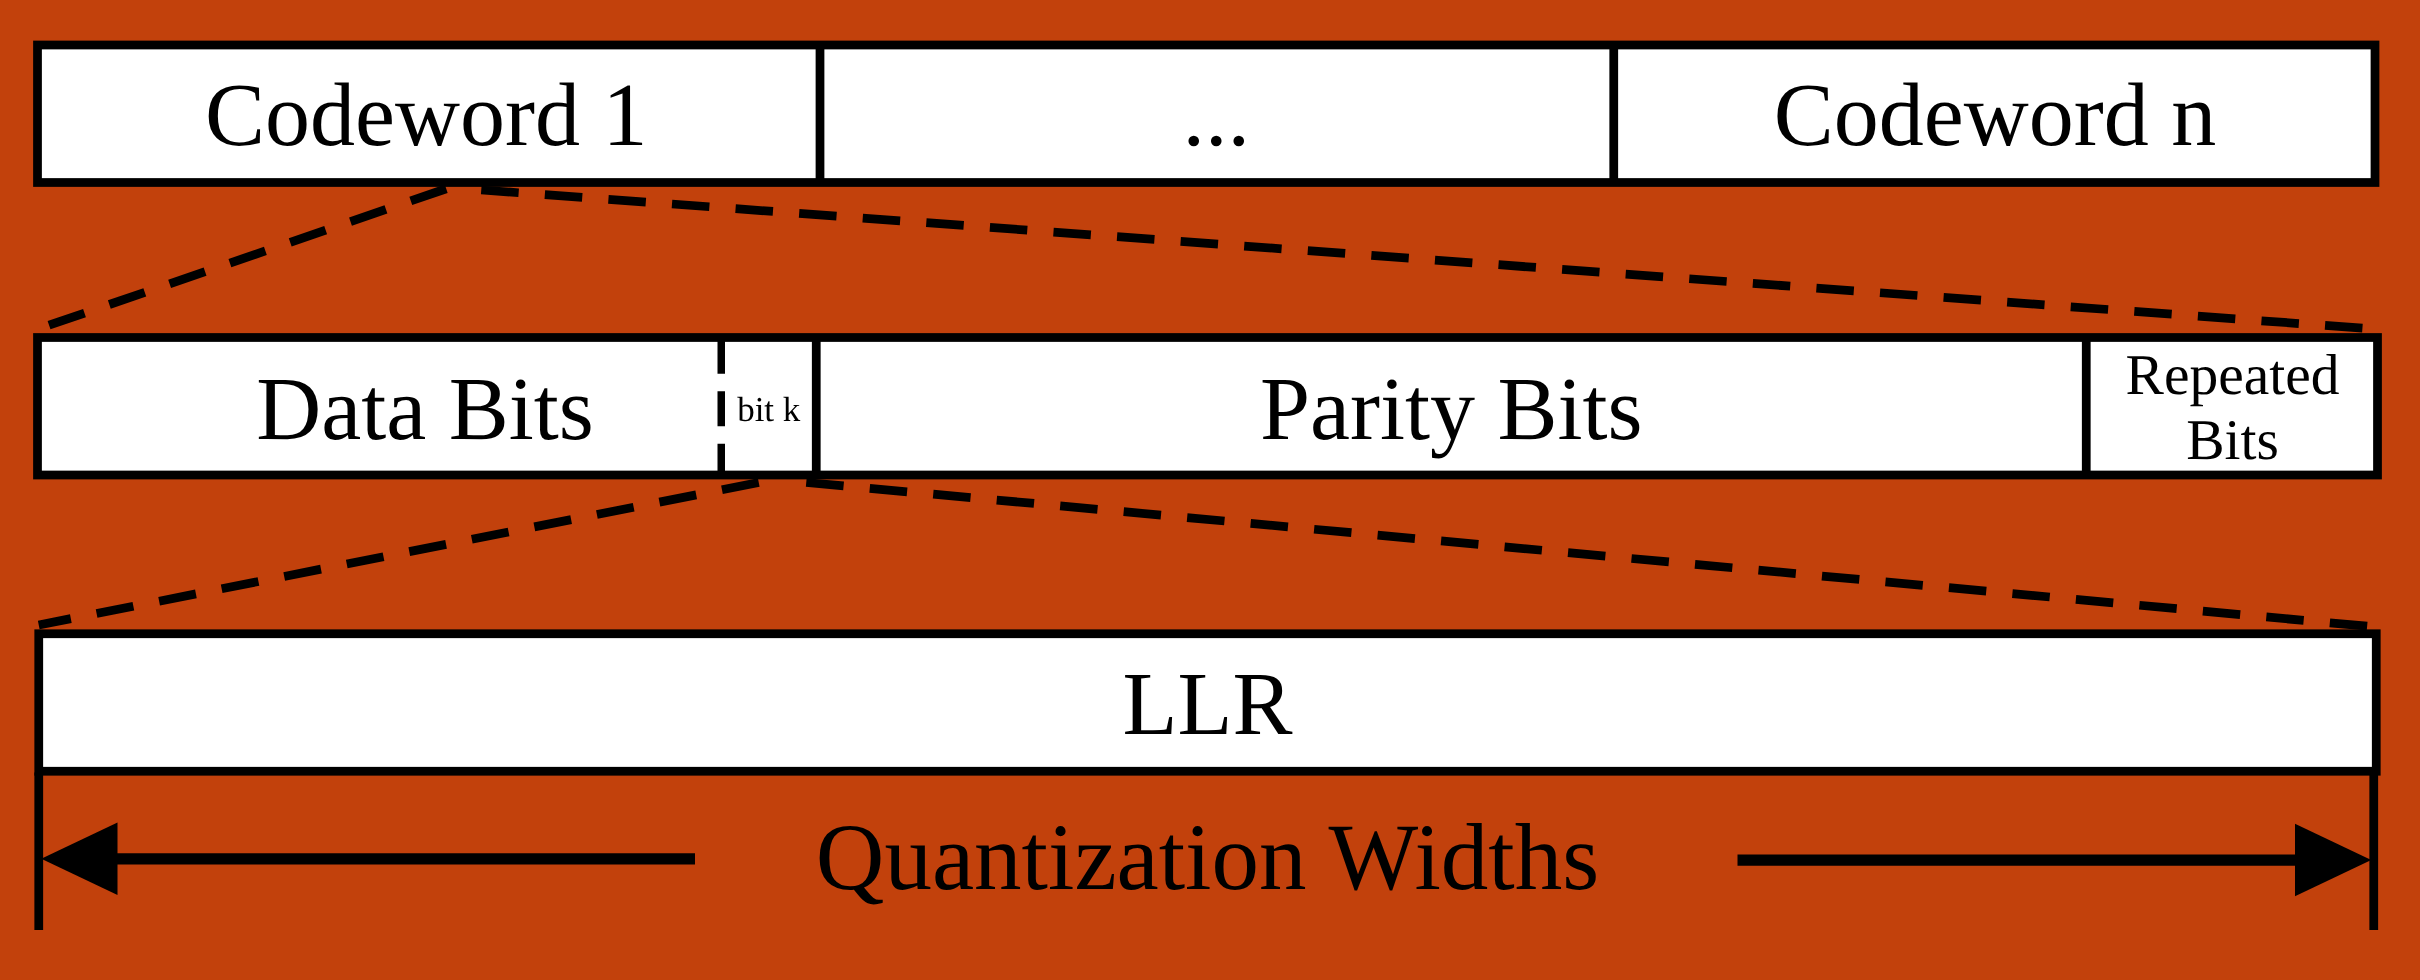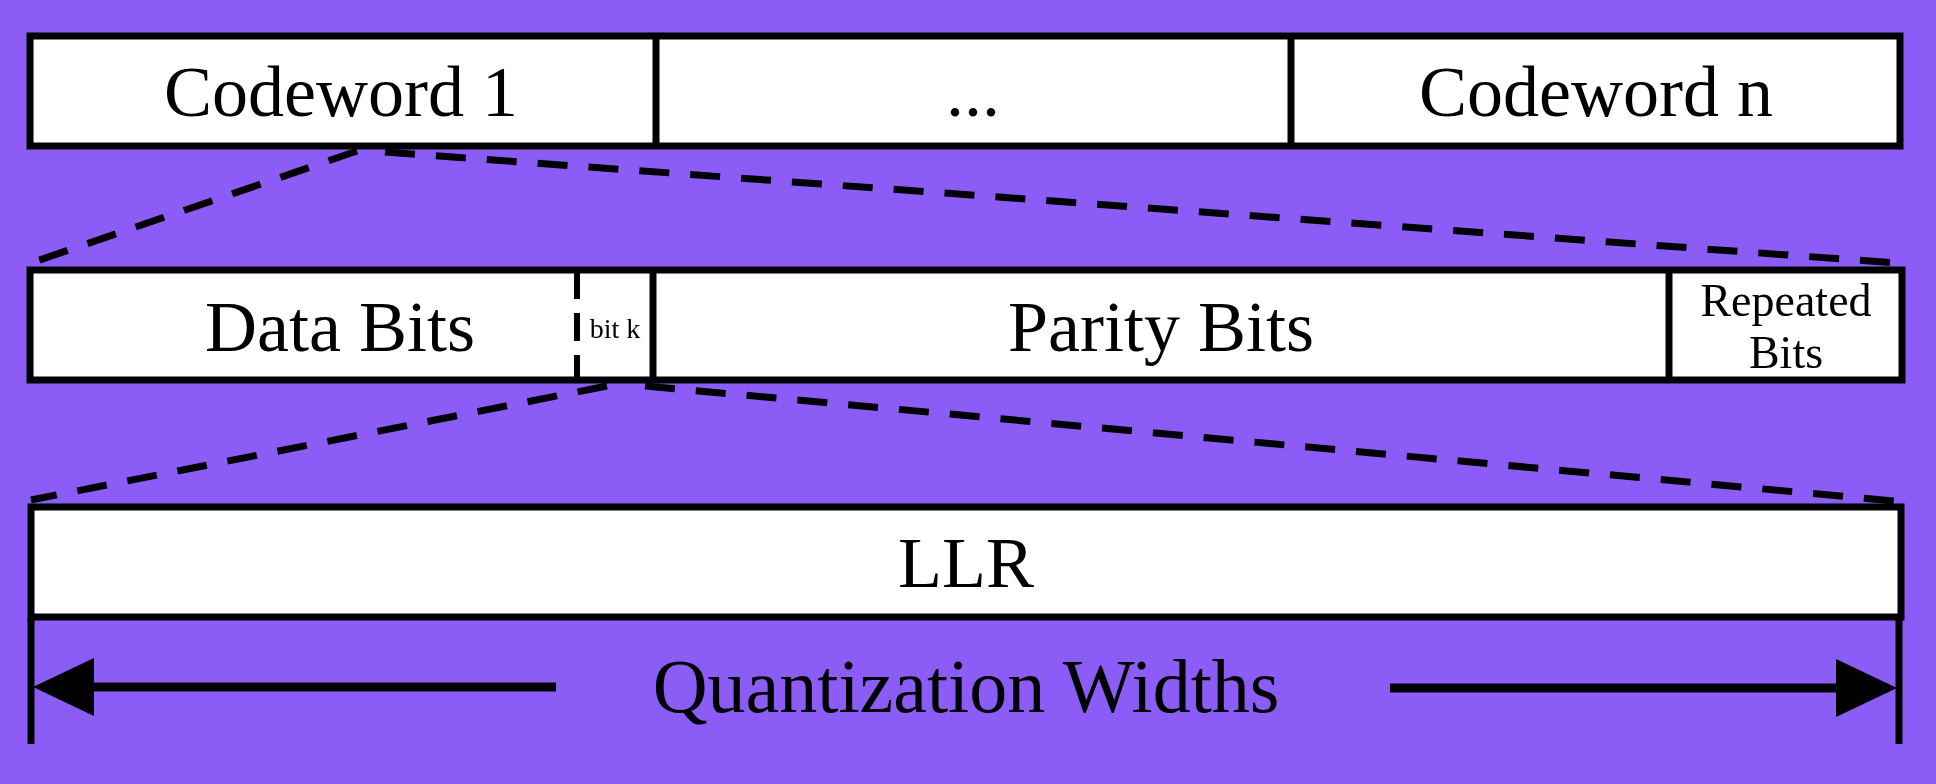--- a/index.html
+++ b/index.html
@@ -7,21 +7,21 @@
     padding: 0;
     background: #ffffff;
     width: 1936px;
     height: 784px;
     overflow: hidden;
   }
   .diagram-wrap {
     position: relative;
     width: 1936px;
     height: 784px;
-    background: #8b5cf6;
+    background: #c2410c;
     text-align: right;
   }
   svg {
     display: block;
   }
   svg text {
     font-family: "Liberation Serif", serif;
     fill: #000000;
   }
   .box {

